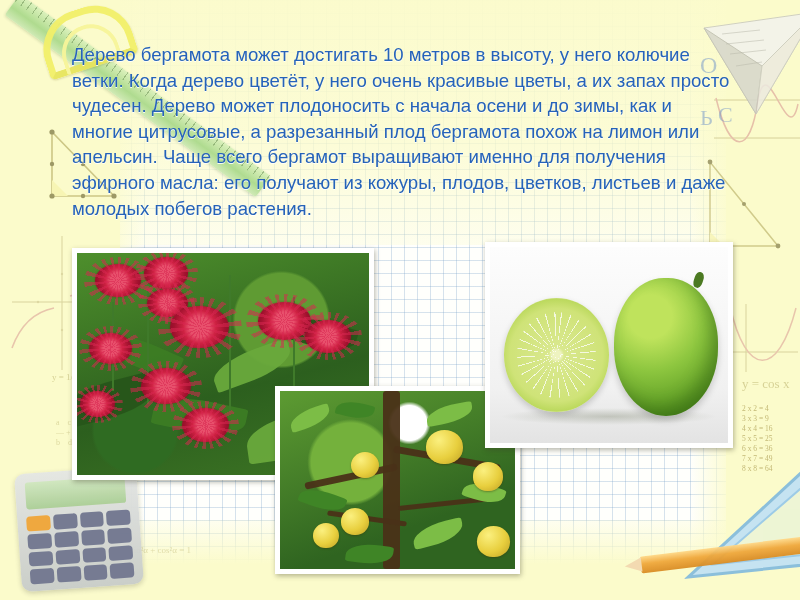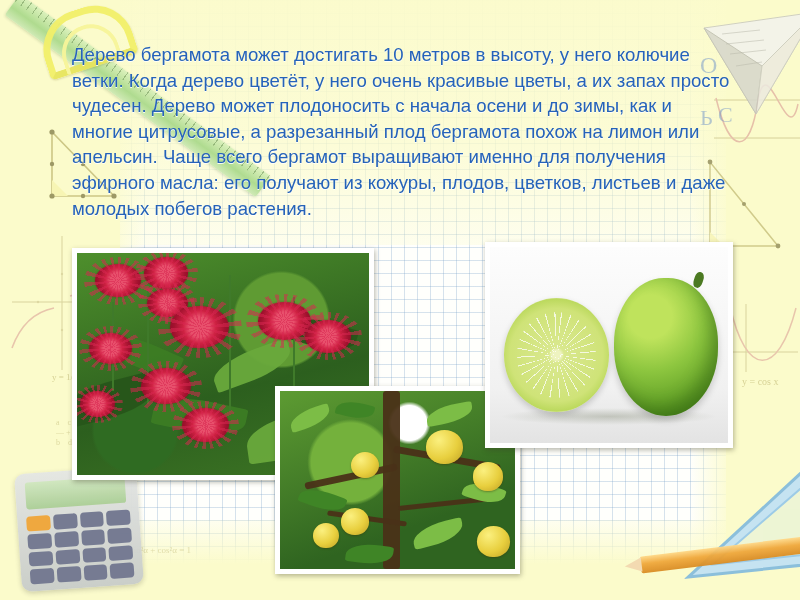--- a/index.html
+++ b/index.html
@@ -263,22 +263,29 @@
     <line x1="4" y1="60" x2="90" y2="60" stroke="#bdb479" stroke-width="1"></line>
     <path d="M6 20 C20 78 40 78 48 22 C58 -30 78 74 88 26" fill="none" stroke="#d99a93" stroke-width="1.5"></path>
   </svg>
 
   <svg class="deco" style="left:726px;top:300px;width:74px;height:80px;opacity:.55">
     <line x1="2" y1="52" x2="72" y2="52" stroke="#bdb479" stroke-width="1"></line>
     <line x1="20" y1="4" x2="20" y2="72" stroke="#bdb479" stroke-width="1"></line>
     <path d="M4 6 C20 78 52 78 70 8" fill="none" stroke="#d99a93" stroke-width="1.5"></path>
   </svg>
 
-  <div class="formula" style="left:742px;top:376px;font-size:10px;font-family:Liberation Serif, serif;">y = cos x</div>
-
+  <div class="formula" style="left:742px;top:376px;font-size:13px;font-family:Liberation Serif, serif;">y = cos x</div>
+
+  <div class="mul-table">2 x 2 = 4
+3 x 3 = 9
+4 x 4 = 16
+5 x 5 = 25
+6 x 6 = 36
+7 x 7 = 49
+8 x 8 = 64</div>
 
   <div class="formula" style="left:130px;top:545px;font-size:9px;opacity:.42;">sin²α + cos²α = 1</div>
 
   <svg class="deco" style="left:694px;top:150px;width:96px;height:110px;opacity:.6">
     <polygon points="16,12 16,96 84,96" fill="none" stroke="#b4ab60" stroke-width="1.5"></polygon>
     <polygon points="16,96 16,82 30,96" fill="#f6f2a8" stroke="none"></polygon>
     <circle cx="16" cy="12" r="2.4" fill="#6c6530"></circle>
       <circle cx="16" cy="96" r="2.4" fill="#6c6530"></circle>
     <circle cx="84" cy="96" r="2.4" fill="#6c6530"></circle>
       <circle cx="50" cy="54" r="2" fill="#6c6530"></circle>

